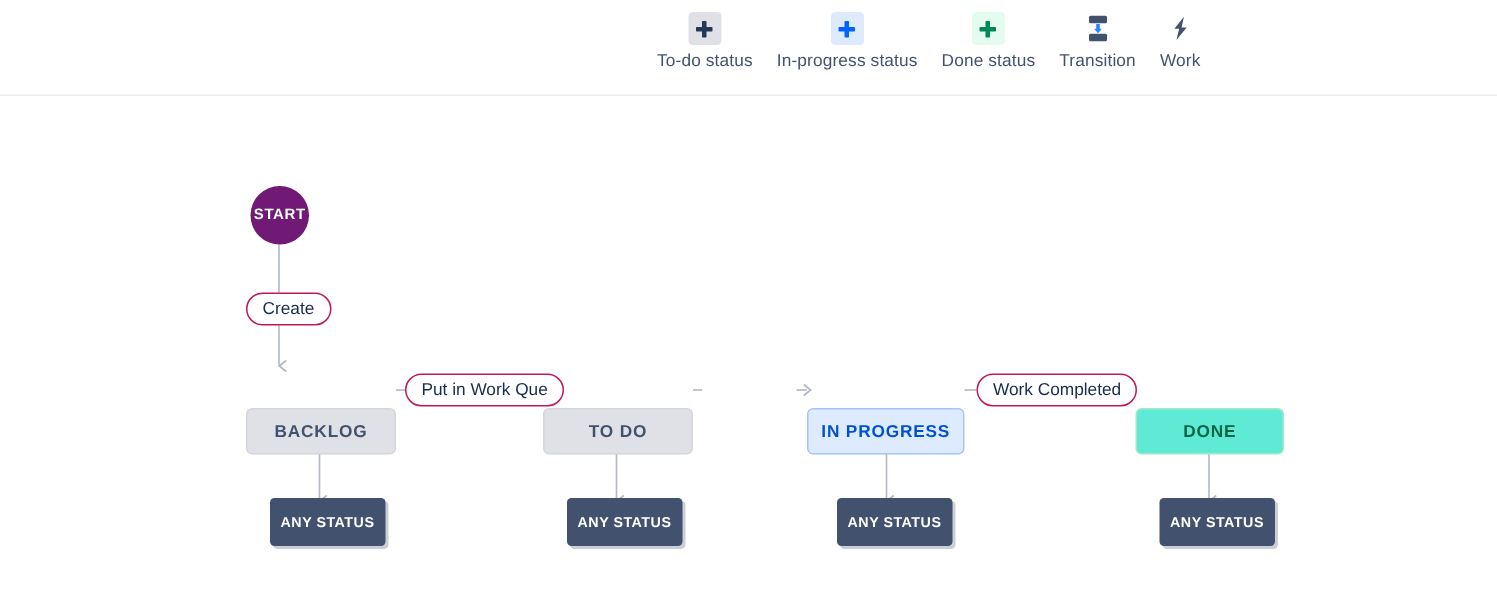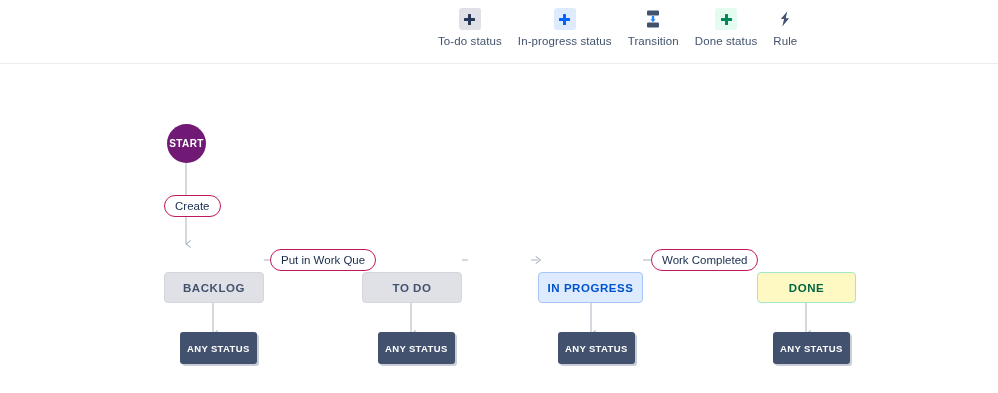--- a/index.html
+++ b/index.html
@@ -74,21 +74,21 @@
     border:1px solid transparent;
     margin-top:28px;
   }
   .status-box.todo {
     background:#dfe1e6; border-color:#d3d6dd; color:#42526e;
   }
   .status-box.inprogress {
     background:#deebff; border-color:#a6c5f7; color:#0052cc;
   }
   .status-box.done {
-    background:#fef9c3; border-color:#a3e8c6; color:#006644;
+    background:#5eead4; border-color:#a3e8c6; color:#006644;
   }
 
   
   .pill {
     height:22px; border-radius:11px; background:#ffffff;
     border:1px solid #be185d; color:#172b4d;
     display:flex; align-items:center; justify-content:center;
     font-size:11.5px; padding:0 10px; white-space:nowrap;
   }
 
@@ -116,48 +116,48 @@
           <span class="plus c-navy"></span>
         </span>
         <span class="tool-label">To-do status</span>
       </div>
 
       <div class="tool-item">
         <span class="tool-icon-wrap blue">
           <span class="plus c-blue"></span>
         </span>
         <span class="tool-label">In-progress status</span>
+      </div>
+
+      <div class="tool-item">
+        <span class="tool-icon-wrap green">
+          <span class="plus c-green"></span>
+        </span>
+        <span class="tool-label">Done status</span>
       </div>
 
       <div class="tool-item">
         <span class="tool-icon-wrap plain">
           <svg width="20" height="20" viewBox="0 0 20 20">
             <rect x="4" y="1.5" width="12" height="5" rx="1" fill="#42526e"></rect>
             <rect x="4" y="13.5" width="12" height="5" rx="1" fill="#42526e"></rect>
             <path d="M10 7 L10 11.2" stroke="#2684ff" stroke-width="2.4"></path>
             <path d="M7.4 10.2 L10 13.2 L12.6 10.2 Z" fill="#2684ff"></path>
           </svg>
         </span>
         <span class="tool-label">Transition</span>
       </div>
 
       <div class="tool-item">
-        <span class="tool-icon-wrap green">
-          <span class="plus c-green"></span>
-        </span>
-        <span class="tool-label">Done status</span>
-      </div>
-
-      <div class="tool-item">
         <span class="tool-icon-wrap plain">
           <svg width="18" height="18" viewBox="0 0 18 18">
             <path d="M11.3 1.2 L4.9 9.1 L8.1 9.1 L6.3 16.6 L13.1 8.3 L9.7 8.3 Z" fill="#42526e"></path>
           </svg>
         </span>
-        <span class="tool-label">Rule</span>
+        <span class="tool-label">Work</span>
       </div>
 
     </div>
   </div>
 
   <div class="canvas">
 
     <svg class="edges">
       <defs>
         <marker id="arrowdown" markerWidth="9" markerHeight="9" refX="4.5" refY="7.4" orient="auto">

